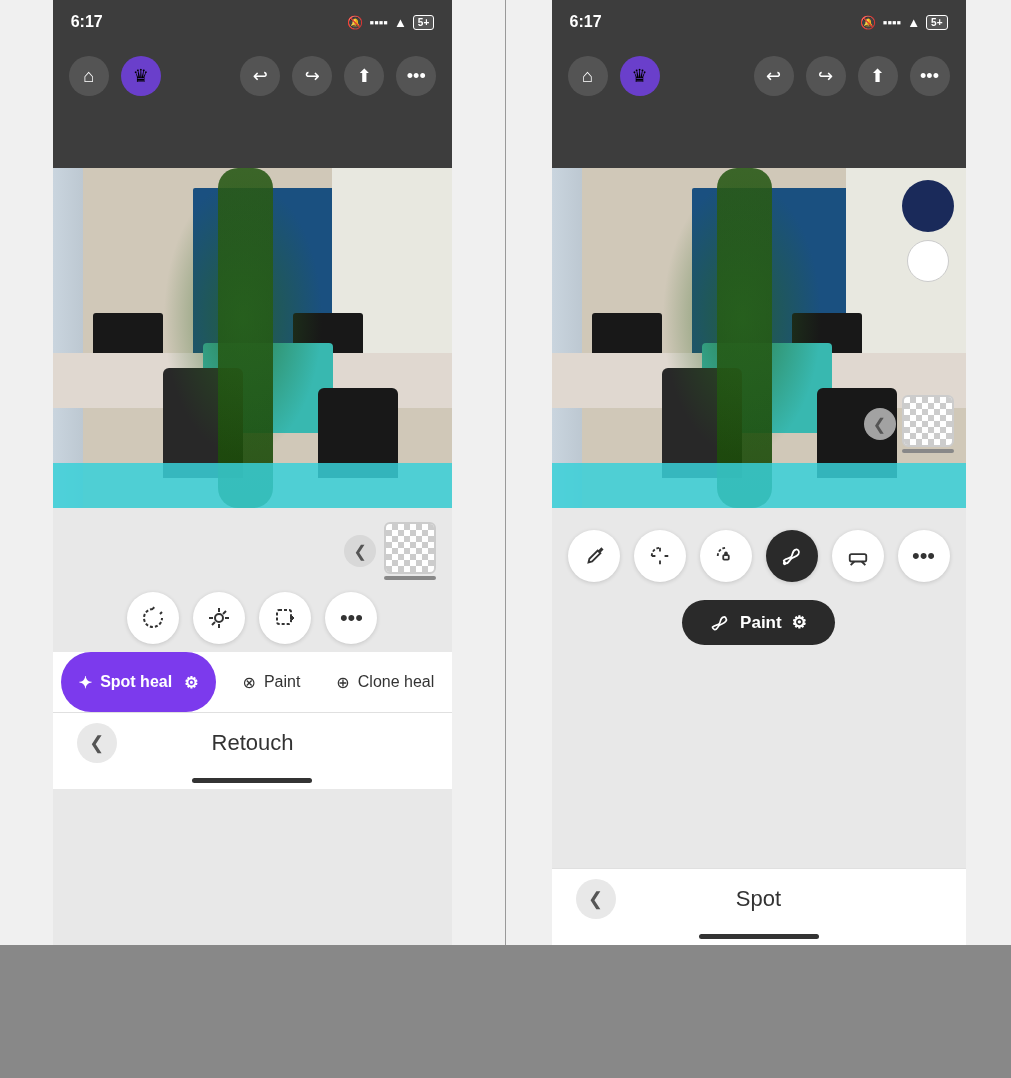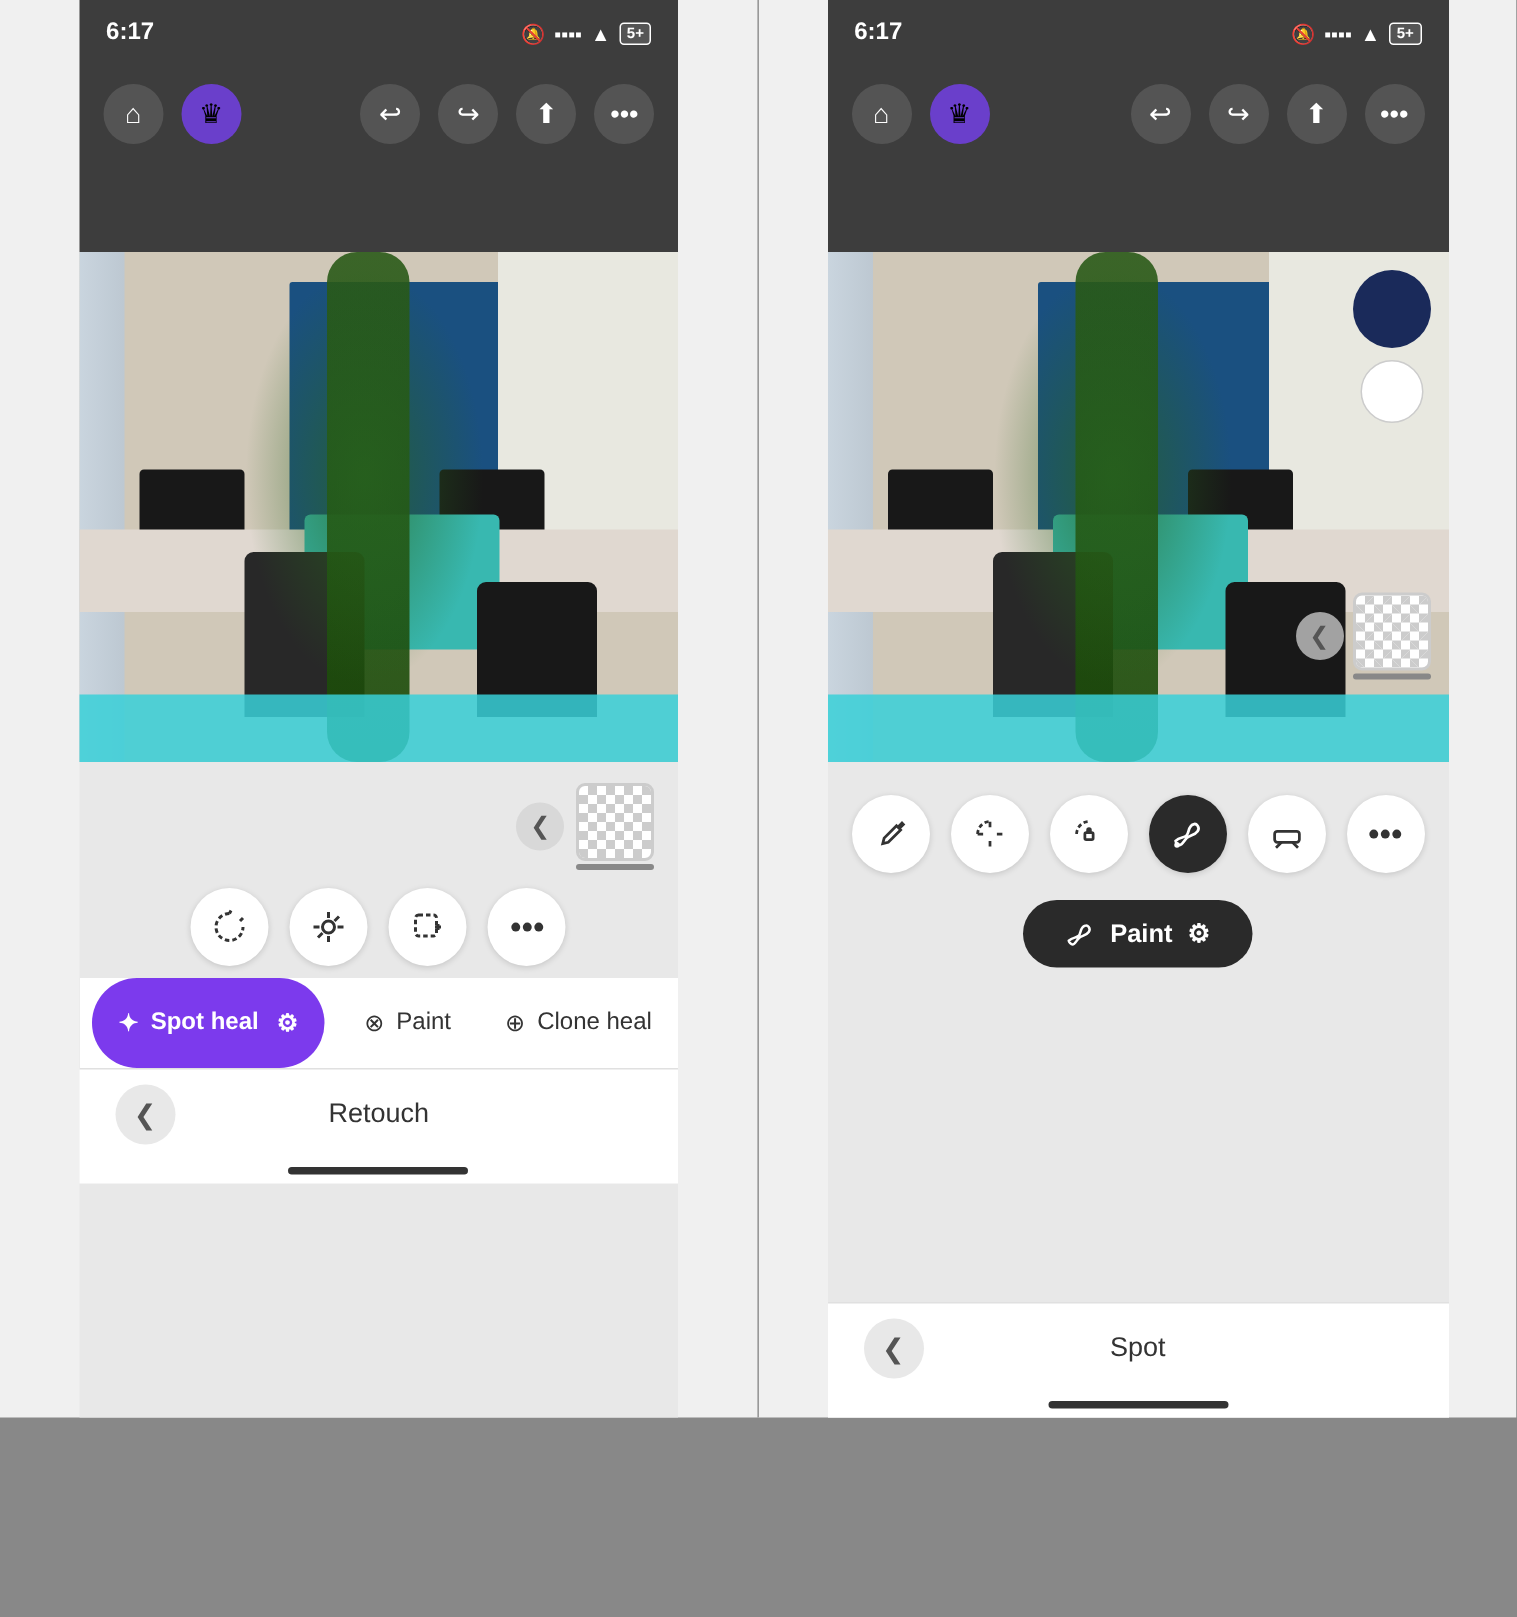--- a/index.html
+++ b/index.html
@@ -181,21 +181,21 @@
     .back-btn {
       width: 40px; height: 40px;
       background: #e8e8e8;
       border-radius: 50%;
       display: flex; align-items: center; justify-content: center;
       font-size: 18px; color: #555;
       cursor: pointer;
       border: none;
     }
     .nav-title {
-      font-size: 18px; font-weight: 500; color: #333;
+      font-size: 22px; font-weight: 500; color: #333;
     }
     .home-bar {
       height: 5px; width: 120px;
       background: #333;
       border-radius: 3px;
       margin: 0 auto;
     }
 
     
     .color-swatch {

